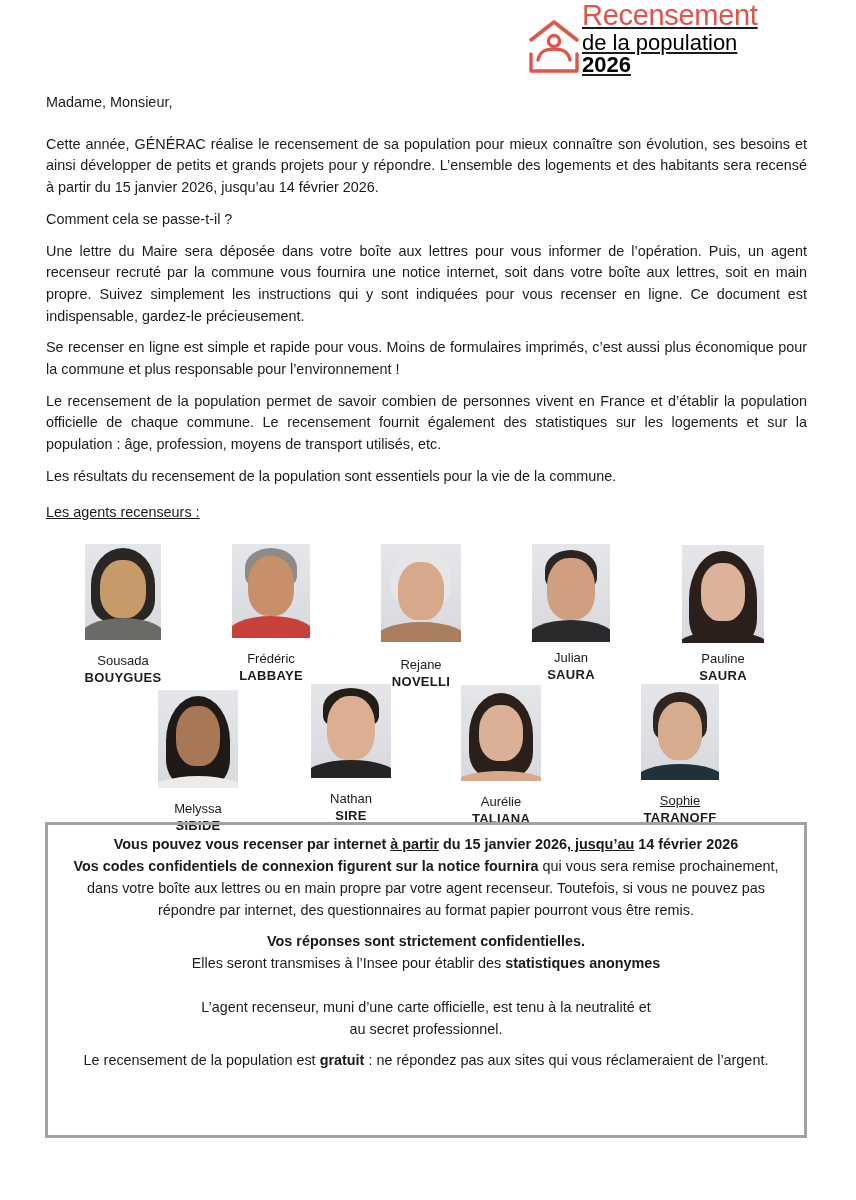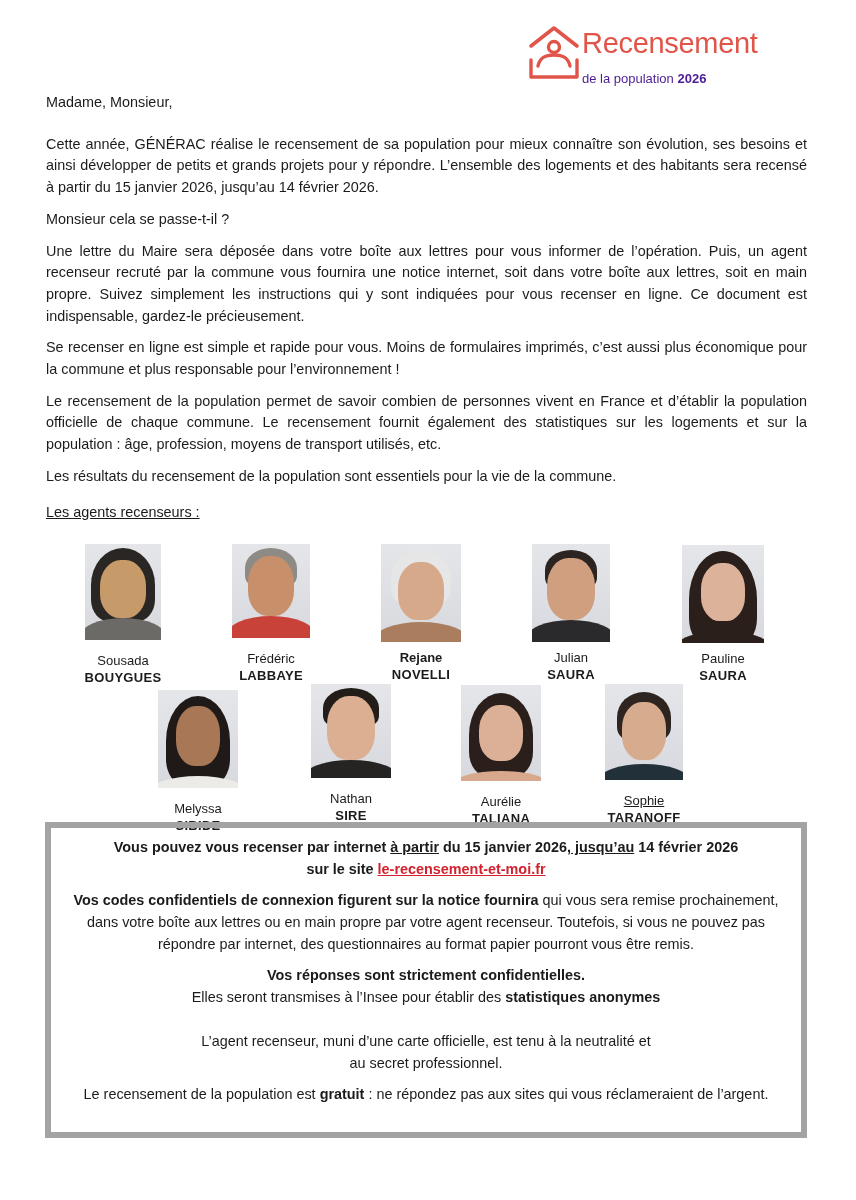--- a/index.html
+++ b/index.html
@@ -2,27 +2,27 @@
 <html><head>
 <meta charset="utf-8">
 <style>
   html, body { margin: 0; padding: 0; background: #ffffff; }
   body {
     width: 856px; height: 1200px; position: relative; overflow: hidden;
     font-family: "Liberation Sans", "DejaVu Sans", sans-serif;
     color: #1b1b1b;
   }
   .logo {
-    position: absolute; left: 528px; top: 22px; width: 250px; height: 62px;
-    display: flex; align-items: center;
+    position: absolute; left: 528px; top: 14px; width: 250px; height: 62px;
+    display: flex; align-items: flex-end; text-decoration: underline;
   }
   .logo svg { width: 52px; height: 58px; flex: none; }
   .logo-text { margin-left: 2px; line-height: 1; }
   .logo-title { display: block; color: #e0544a; font-size: 29px; font-weight: 400; letter-spacing: -0.3px; margin-top: 8px; }
-  .logo-sub { display: block; color: #4c1d95; font-size: 13px; margin-top: 14px; }
+  .logo-sub { display: block; color: #000000; font-size: 22px; margin-top: 2px; }
   .logo-sub b { font-weight: 700; }
 
   .letter {
     position: absolute; left: 46px; top: 92px; width: 761px;
     font-size: 14.4px; line-height: 21.7px;
   }
   .letter p { margin: 0 0 10px 0; text-align: justify; }
   .greeting { margin-bottom: 20px !important; }
   .section-title { text-decoration: underline; margin-top: 14px !important; }
 
@@ -42,21 +42,21 @@
   }
   .photo .shoulders {
     position: absolute; left: 50%; transform: translateX(-50%);
     bottom: -18px; border-radius: 50% 50% 0 0;
   }
   .first { font-size: 13px; line-height: 16px; margin-top: 13px; }
   .last { font-size: 13px; font-weight: 700; line-height: 18px; letter-spacing: 0.3px; }
 
   .info-box {
     position: absolute; left: 45px; top: 822px; width: 762px; height: 316px;
-    border: 6px solid #a3a3a3; box-sizing: border-box;
+    border: 3px solid #a3a3a3; box-sizing: border-box;
     text-align: center; font-size: 14.4px; line-height: 22px; padding-top: 8px;
   }
   .info-box p { margin: 0 0 9px 0; }
   .info-box .u { text-decoration: underline; }
   .info-box a { color: #d2222d; text-decoration: underline; }
 </style>
 </head>
 <body>
 
 <div class="logo">
@@ -68,21 +68,21 @@
   </svg>
   <div class="logo-text">
     <span class="logo-title">Recensement</span>
     <span class="logo-sub"><span>de la population</span> <b>2026</b></span>
   </div>
 </div>
 
 <div class="letter">
   <p class="greeting">Madame, Monsieur,</p>
   <p>Cette année, GÉNÉRAC réalise le recensement de sa population pour mieux connaître son évolution, ses besoins et ainsi développer de petits et grands projets pour y répondre. L’ensemble des logements et des habitants sera recensé à partir du 15 janvier 2026, jusqu’au 14 février 2026.</p>
-  <p>Monsieur cela se passe-t-il ?</p>
+  <p>Comment cela se passe-t-il ?</p>
   <p>Une lettre du Maire sera déposée dans votre boîte aux lettres pour vous informer de l’opération. Puis, un agent recenseur recruté par la commune vous fournira une notice internet, soit dans votre boîte aux lettres, soit en main propre. Suivez simplement les instructions qui y sont indiquées pour vous recenser en ligne. Ce document est indispensable, gardez-le précieusement.</p>
   <p>Se recenser en ligne est simple et rapide pour vous. Moins de formulaires imprimés, c’est aussi plus économique pour la commune et plus responsable pour l’environnement !</p>
   <p>Le recensement de la population permet de savoir combien de personnes vivent en France et d’établir la population officielle de chaque commune. Le recensement fournit également des statistiques sur les logements et sur la population : âge, profession, moyens de transport utilisés, etc.</p>
   <p>Les résultats du recensement de la population sont essentiels pour la vie de la commune.</p>
   <p class="section-title">Les agents recenseurs :</p>
 </div>
 
 <div class="agents-row" style="top:542px;">
   <div class="agent" style="left:63px;top:2px;">
     <div class="photo" style="width:76px;height:96px;">
@@ -101,21 +101,21 @@
     </div>
     <div class="first">Frédéric</div>
     <div class="last">LABBAYE</div>
   </div>
   <div class="agent" style="left:361px;top:2px;">
     <div class="photo" style="width:80px;height:98px;">
       <div class="hair" style="top:6px;width:60px;height:56px;background:#e6e6e6;"></div>
       <div class="head" style="top:18px;width:46px;height:58px;background:#d6a98a;"></div>
       <div class="shoulders" style="width:96px;height:38px;background:#a97d5e;"></div>
     </div>
-    <div class="first" style="margin-top:8px;font-weight:bold;">Rejane</div>
+    <div class="first" style="margin-top:15px;">Rejane</div>
     <div class="last">NOVELLI</div>
   </div>
   <div class="agent" style="left:511px;top:2px;">
     <div class="photo" style="width:78px;height:98px;">
       <div class="hair" style="top:6px;width:52px;height:40px;background:#2b2420;"></div>
       <div class="head" style="top:14px;width:48px;height:62px;background:#cf9f80;"></div>
       <div class="shoulders" style="width:92px;height:40px;background:#2a2a2c;"></div>
     </div>
     <div class="first" style="margin-top:8px;">Julian</div>
     <div class="last">SAURA</div>
@@ -152,37 +152,34 @@
   </div>
   <div class="agent" style="left:441px;top:3px;">
     <div class="photo" style="width:80px;height:96px;">
       <div class="hair" style="top:8px;width:64px;height:84px;background:#2a1f1b;"></div>
       <div class="head" style="top:20px;width:44px;height:56px;background:#dbb096;"></div>
       <div class="shoulders" style="width:96px;height:28px;background:#d8a88c;"></div>
     </div>
     <div class="first">Aurélie</div>
     <div class="last">TALIANA</div>
   </div>
-  <div class="agent" style="left:584px;top:2px;text-decoration:underline;">
+  <div class="agent" style="left:620px;top:2px;text-decoration:underline;">
     <div class="photo" style="width:78px;height:96px;">
       <div class="hair" style="top:8px;width:54px;height:50px;background:#2e2521;"></div>
       <div class="head" style="top:18px;width:44px;height:58px;background:#d7ab8e;"></div>
       <div class="shoulders" style="width:92px;height:34px;background:#22303a;"></div>
     </div>
     <div class="first">Sophie</div>
     <div class="last">TARANOFF</div>
   </div>
 </div>
 
 <div class="info-box">
   <p style="margin-bottom:0;font-weight:700;">
     <span>Vous pouvez vous recenser par internet </span><span class="u">à partir</span><span> du 15 janvier 2026</span><span class="u">, jusqu’au</span><span> 14 février 2026</span>
-  </p>
-  <p style="font-weight:700;">
-    <span>sur le site </span><a>le-recensement-et-moi.fr</a>
   </p>
   <p style="padding:0 14px;">
     <b>Vos codes confidentiels de connexion figurent sur la notice fournira</b><span> qui vous sera remise prochainement, dans votre boîte aux lettres ou en main propre par votre agent recenseur. Toutefois, si vous ne pouvez pas répondre par internet, des questionnaires au format papier pourront vous être remis.</span>
   </p>
   <p>
     <b>Vos réponses sont strictement confidentielles.</b><br>
     <span>Elles seront transmises à l’Insee pour établir des </span><b>statistiques anonymes</b><br>
     <br>
     <span>L’agent recenseur, muni d’une carte officielle, est tenu à la neutralité et</span><br>
     <span>au secret professionnel.</span>

